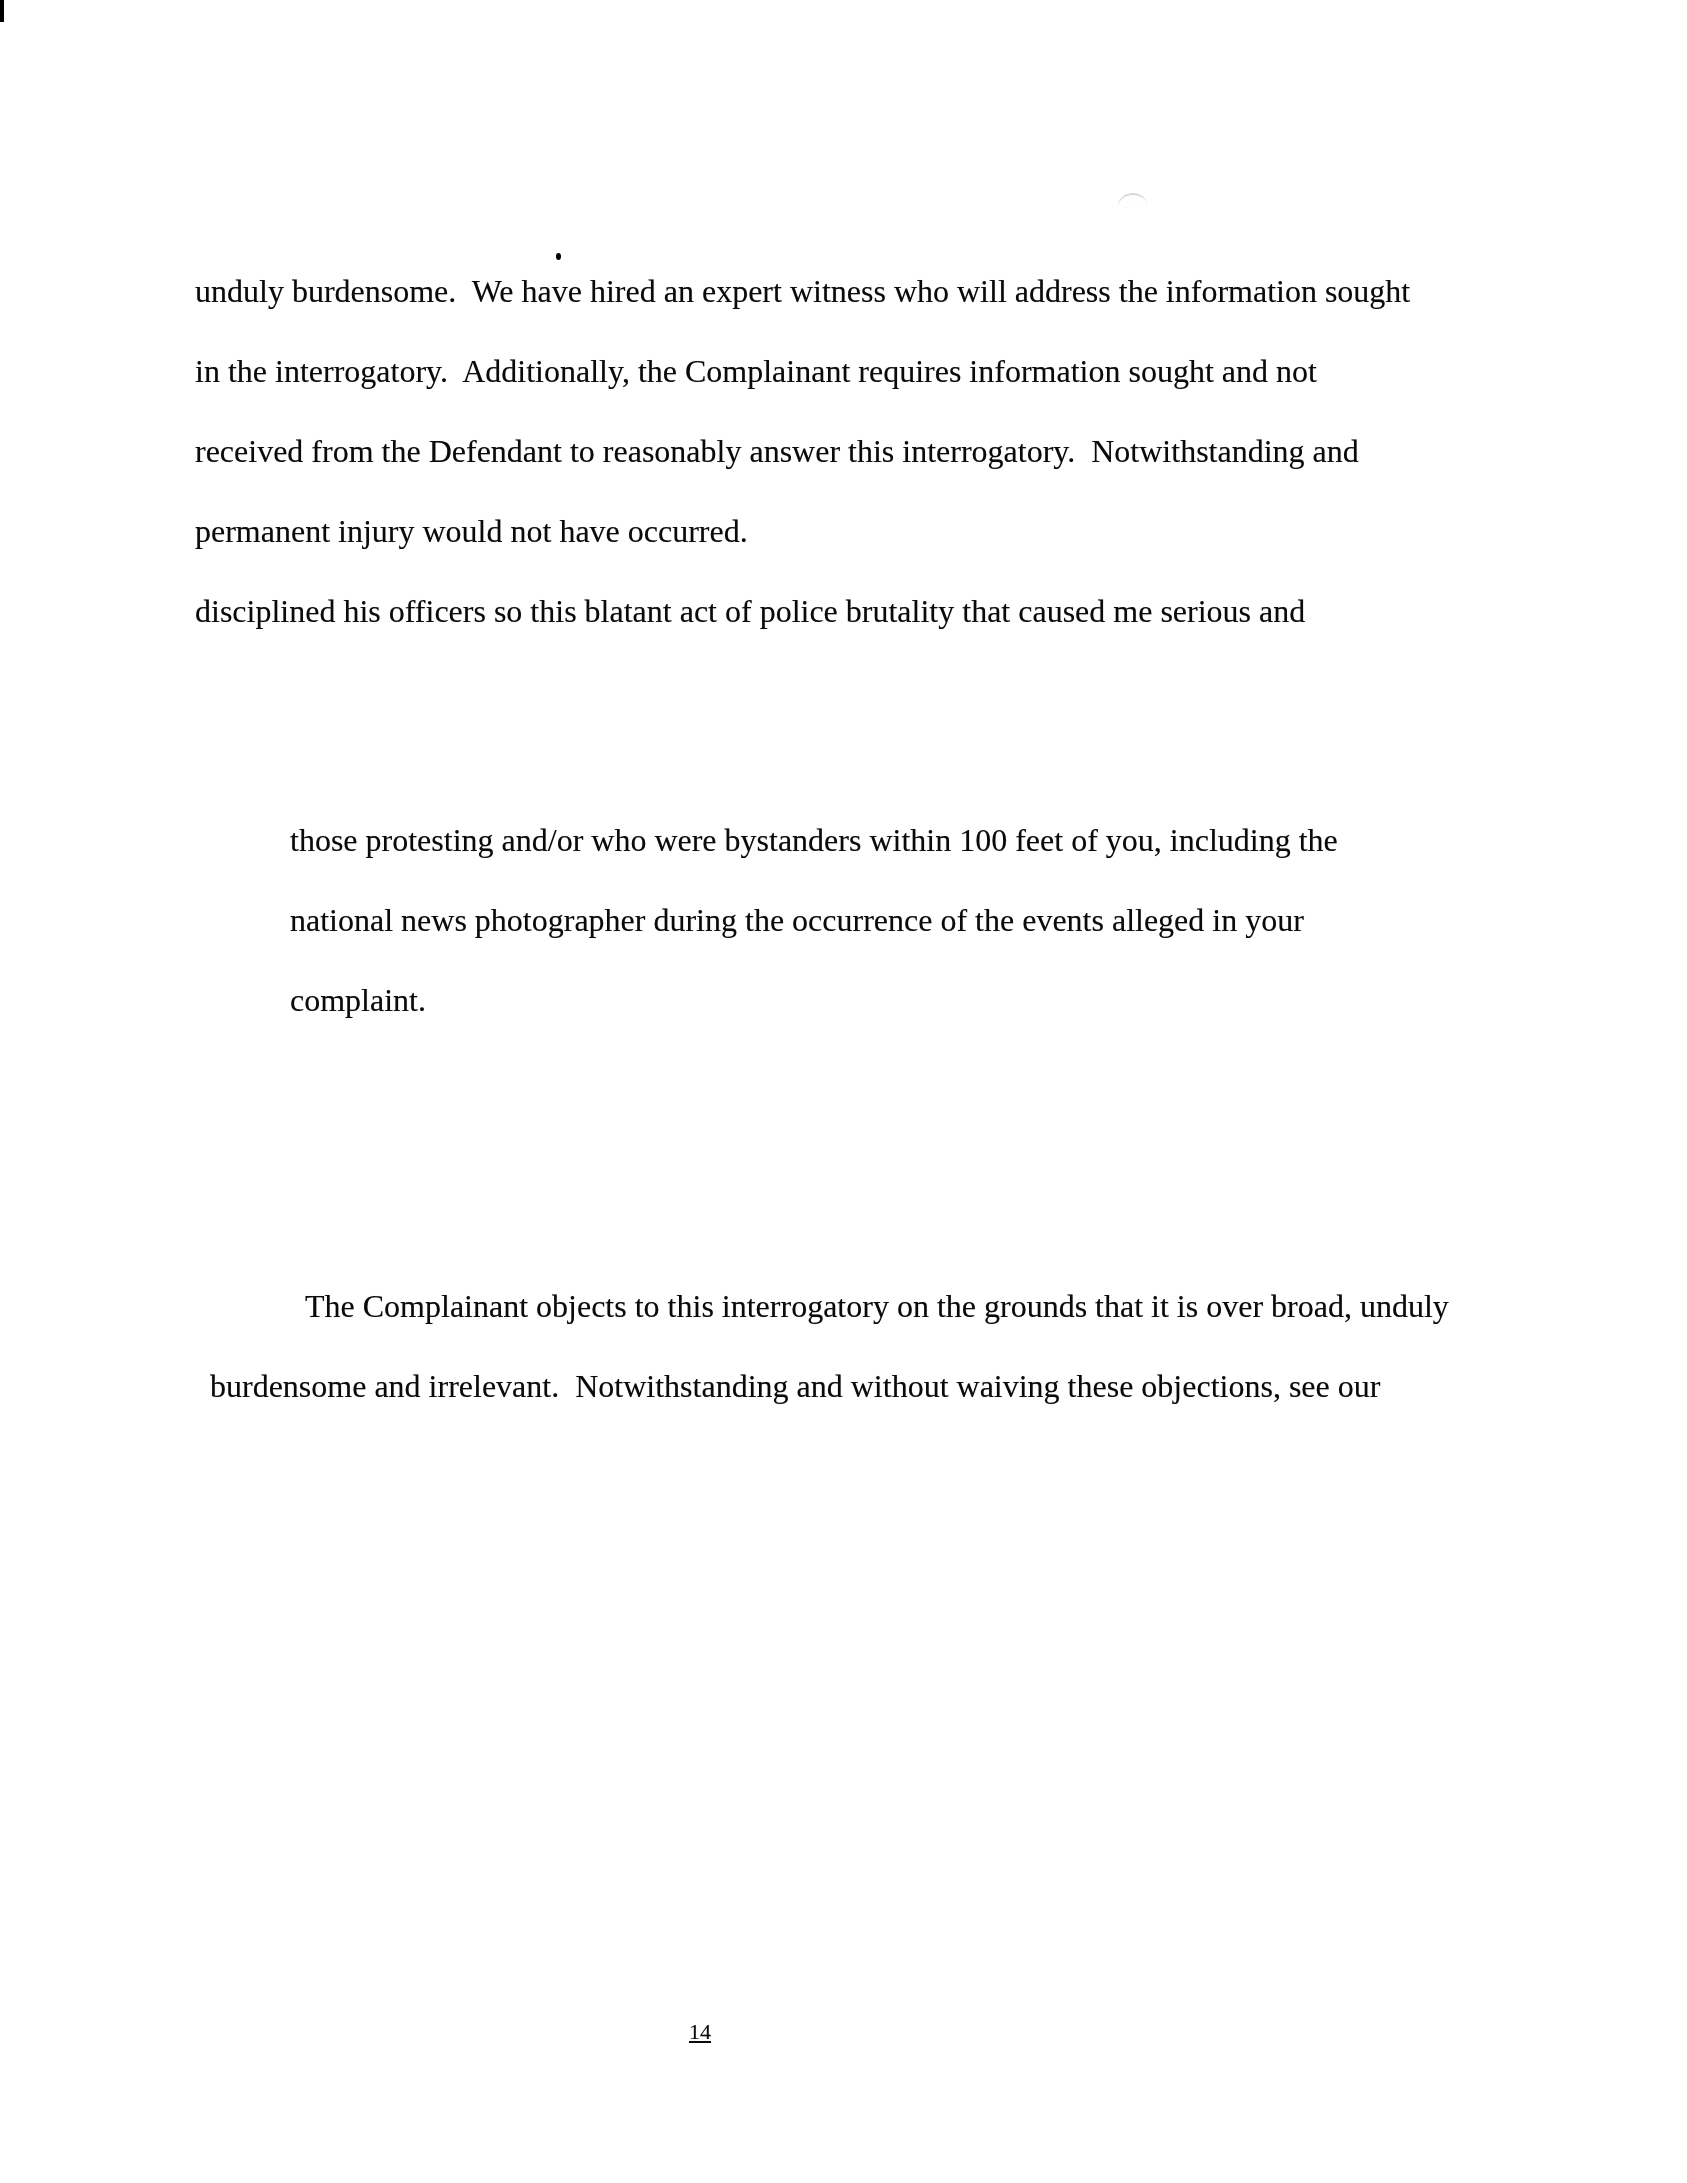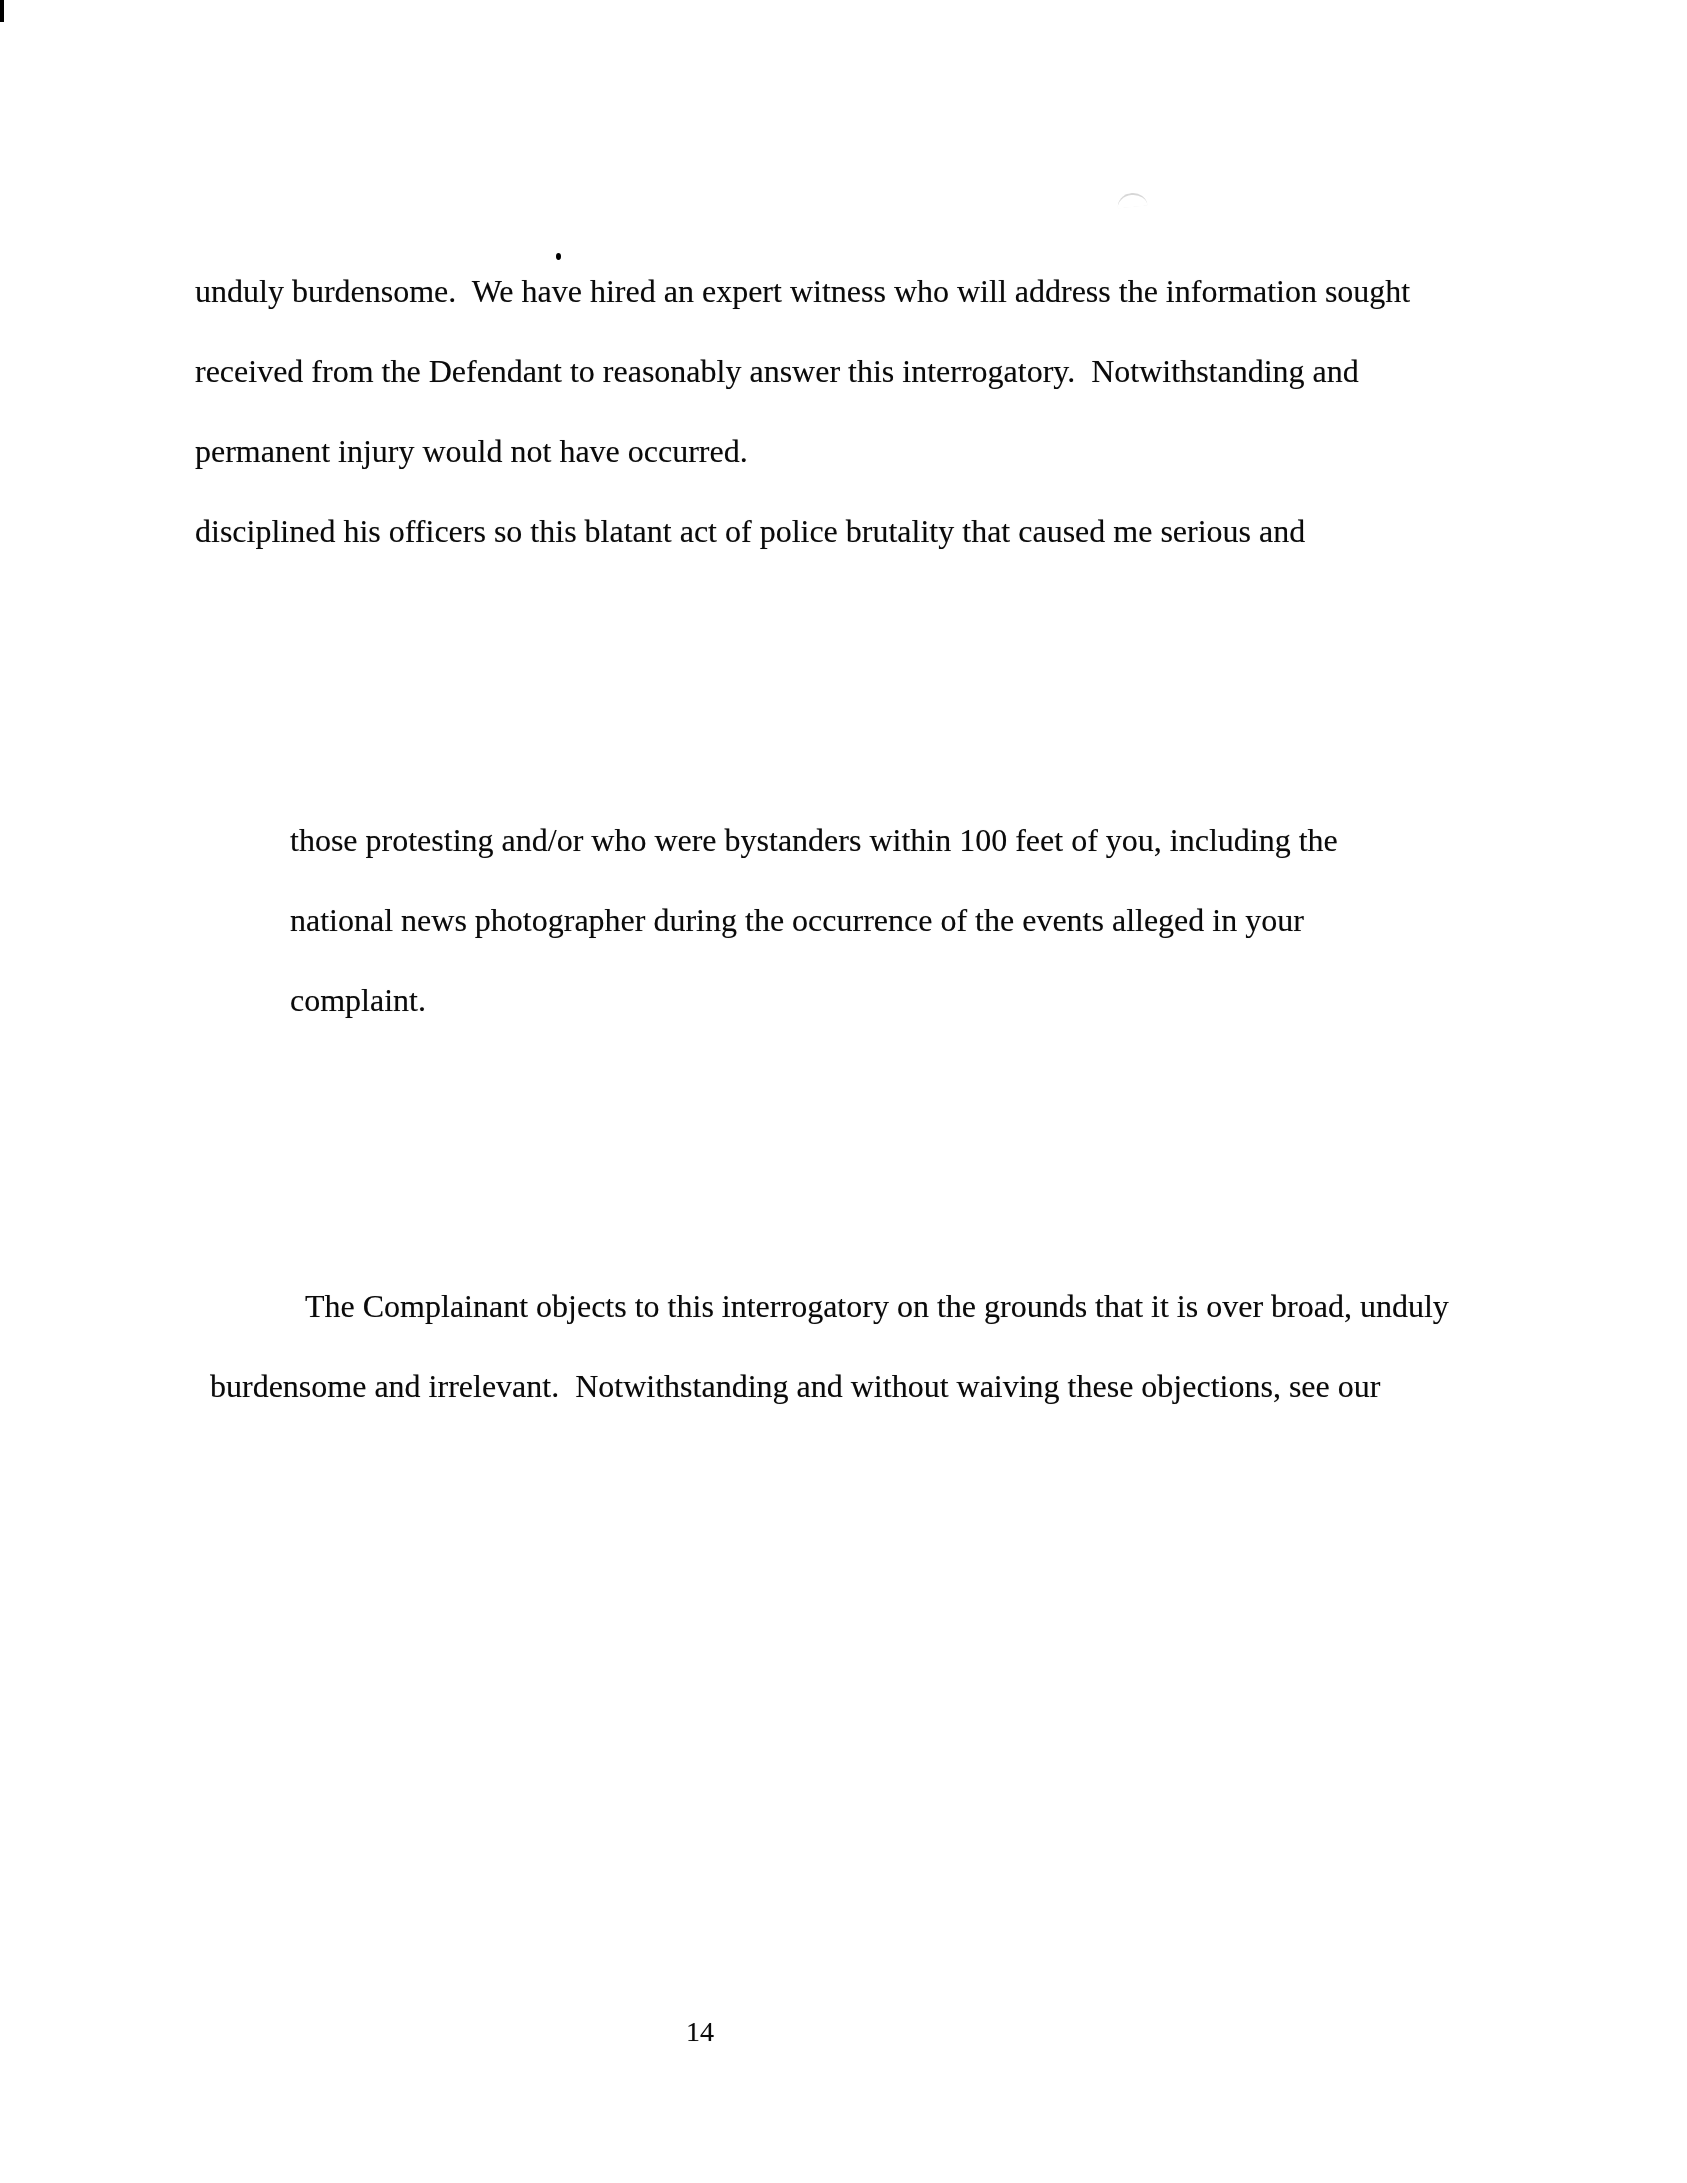--- a/index.html
+++ b/index.html
@@ -33,23 +33,24 @@
     text-decoration: underline;
     text-decoration-thickness: 3.3px;
     text-underline-offset: 7.3px;
   }
   .page-number {
     position: absolute;
     left: 0;
     top: 1992px;
     width: 1400px;
     text-align: center;
-    font-size: 28px;
+    font-size: 22px;
     line-height: 80px;
     text-shadow: 0 0 0.7px rgba(0,0,0,0.38);
+    text-decoration: underline;
   }
   
   .corner-mark {
     position: absolute;
     left: 0;
     top: 0;
     width: 4px;
     height: 22px;
     background: #000;
   }
@@ -77,20 +78,21 @@
 <body>
 
 <div class="page">
 
   <div class="corner-mark"></div>
   <div class="stray-dot"></div>
   <div class="faint-smudge"></div>
 
   <div class="textblock p-continuation">
     <div class="line">unduly burdensome.  We have hired an expert witness who will address the information sought</div>
+    <div class="line">in the interrogatory.  Additionally, the Complainant requires information sought and not</div>
     <div class="line">received from the Defendant to reasonably answer this interrogatory.  Notwithstanding and</div>
     <div class="line">permanent injury would not have occurred.</div>
     <div class="line">disciplined his officers so this blatant act of police brutality that caused me serious and</div>
   </div>
 
   <div class="textblock interrogatory-block">
     <div class="line">those protesting and/or who were bystanders within 100 feet of you, including the</div>
     <div class="line">national news photographer during the occurrence of the events alleged in your</div>
     <div class="line">complaint.</div>
   </div>

